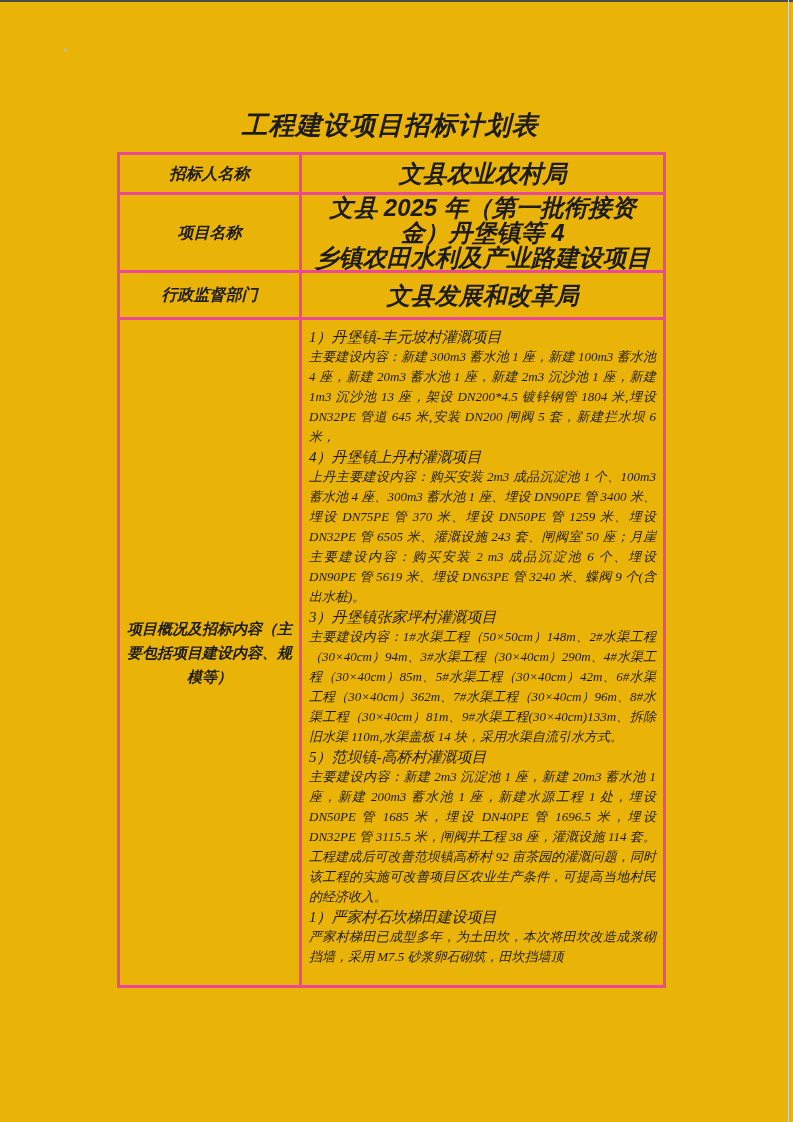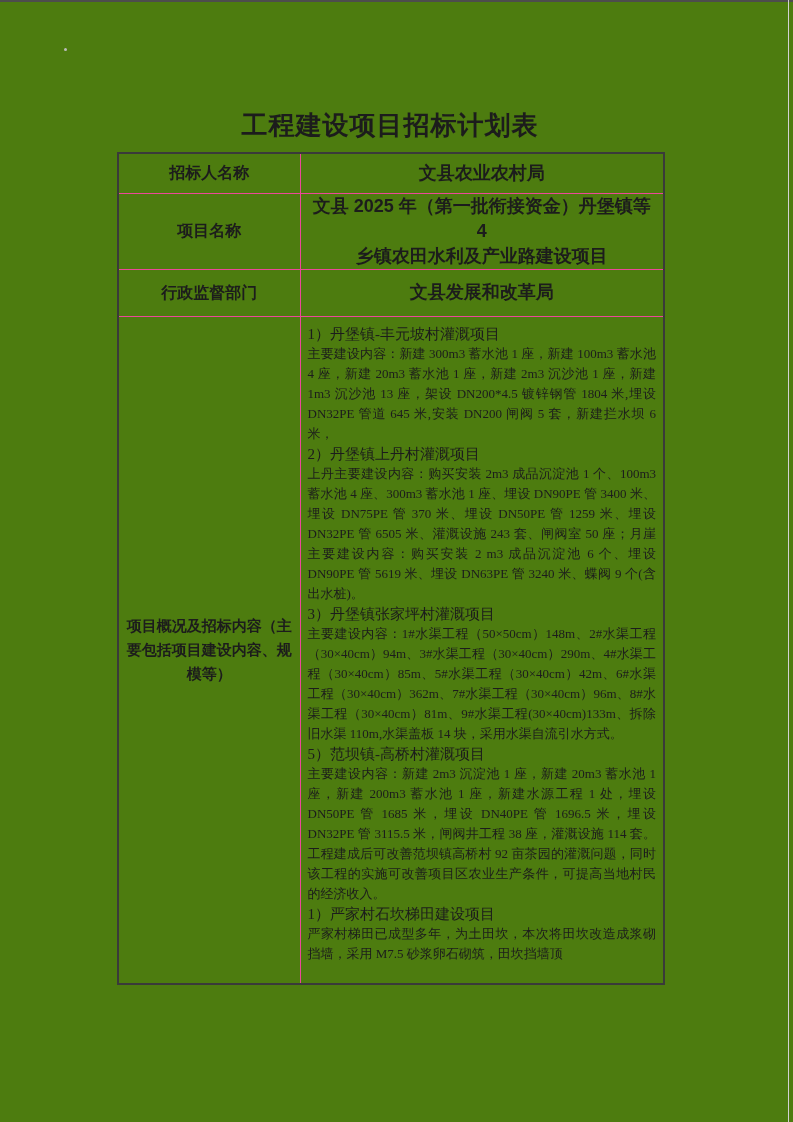--- a/index.html
+++ b/index.html
@@ -1,24 +1,25 @@
 <!DOCTYPE html>
 <html><head>
 <meta charset="utf-8">
 <style>
   * { margin: 0; padding: 0; box-sizing: border-box; }
   html, body { background: #ffffff; }
   .page {
     position: relative;
     width: 793px;
     height: 1122px;
-    background: #4d7c0f;
+    background: #eab308;
     font-family: "Liberation Sans", sans-serif;
     color: #1c1c1c;
     overflow: hidden;
+    font-style: italic;
   }
   .scan-edge-top {
     position: absolute; top: 0; left: 0;
     width: 793px; height: 2px;
     background: #4d4d4d;
   }
   .scan-edge-right {
     position: absolute; top: 0; left: 788px;
     width: 1px; height: 1122px;
     background: #d2d2d2;
@@ -39,35 +40,35 @@
   }
   table.form {
     position: absolute;
     top: 152px; left: 117px;
     width: 546px;
     border-collapse: collapse;
     table-layout: fixed;
     border: 2px solid #3a3a3a;
   }
   table.form td {
-    border: 1px solid #ec4899;
+    border: 3px solid #ec4899;
     vertical-align: middle;
   }
   td.lbl {
     text-align: center;
     font-weight: bold;
     font-size: 16px;
     line-height: 24px;
     padding: 0 4px;
   }
   td.lbl.sm { font-size: 15px; }
   td.val {
     text-align: center;
     font-weight: bold;
-    font-size: 18px;
+    font-size: 24px;
     line-height: 25px;
     white-space: pre-line;
     padding: 0 6px;
   }
   td.val.md { font-size: 15.5px; line-height: 24px; }
   .center-left-block {
     display: inline-block;
     text-align: left;
     white-space: pre-line;
   }
@@ -130,21 +131,21 @@
 
 
     <tr class="r5">
       <td class="lbl sm">项目概况及招标内容（主要包括项目建设内容、规模等）</td>
       <td class="overview">
         <div class="ov-item">
           <div class="ov-item-heading">1）丹堡镇-丰元坡村灌溉项目</div>
           <div class="ov-item-body">主要建设内容：新建 300m3 蓄水池 1 座，新建 100m3 蓄水池 4 座，新建 20m3 蓄水池 1 座，新建 2m3 沉沙池 1 座，新建 1m3 沉沙池 13 座，架设 DN200*4.5 镀锌钢管 1804 米,埋设 DN32PE 管道 645 米,安装 DN200 闸阀 5 套，新建拦水坝 6 米，</div>
         </div>
         <div class="ov-item">
-          <div class="ov-item-heading">2）丹堡镇上丹村灌溉项目</div>
+          <div class="ov-item-heading">4）丹堡镇上丹村灌溉项目</div>
           <div class="ov-item-body">上丹主要建设内容：购买安装 2m3 成品沉淀池 1 个、100m3 蓄水池 4 座、300m3 蓄水池 1 座、埋设 DN90PE 管 3400 米、埋设 DN75PE 管 370 米、埋设 DN50PE 管 1259 米、埋设 DN32PE 管 6505 米、灌溉设施 243 套、闸阀室 50 座；月崖主要建设内容：购买安装 2 m3 成品沉淀池 6 个、埋设 DN90PE 管 5619 米、埋设 DN63PE 管 3240 米、蝶阀 9 个(含出水桩)。</div>
         </div>
         <div class="ov-item">
           <div class="ov-item-heading">3）丹堡镇张家坪村灌溉项目</div>
           <div class="ov-item-body">主要建设内容：1#水渠工程（50×50cm）148m、2#水渠工程（30×40cm）94m、3#水渠工程（30×40cm）290m、4#水渠工程（30×40cm）85m、5#水渠工程（30×40cm）42m、6#水渠工程（30×40cm）362m、7#水渠工程（30×40cm）96m、8#水渠工程（30×40cm）81m、9#水渠工程(30×40cm)133m、拆除旧水渠 110m,水渠盖板 14 块，采用水渠自流引水方式。</div>
         </div>
         <div class="ov-item">
           <div class="ov-item-heading">5）范坝镇-高桥村灌溉项目</div>
           <div class="ov-item-body">主要建设内容：新建 2m3 沉淀池 1 座，新建 20m3 蓄水池 1 座，新建 200m3 蓄水池 1 座，新建水源工程 1 处，埋设 DN50PE 管 1685 米，埋设 DN40PE 管 1696.5 米，埋设 DN32PE 管 3115.5 米，闸阀井工程 38 座，灌溉设施 114 套。工程建成后可改善范坝镇高桥村 92 亩茶园的灌溉问题，同时该工程的实施可改善项目区农业生产条件，可提高当地村民的经济收入。</div>
         </div>

